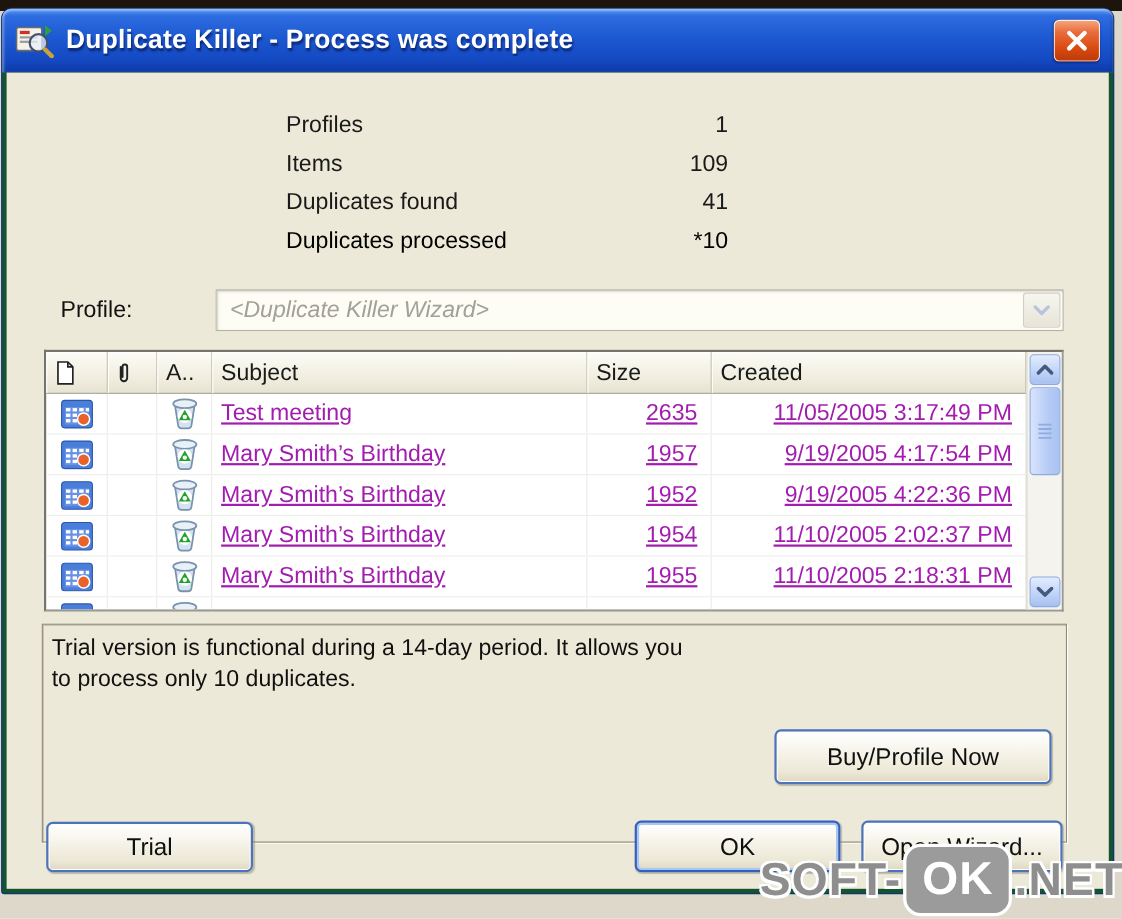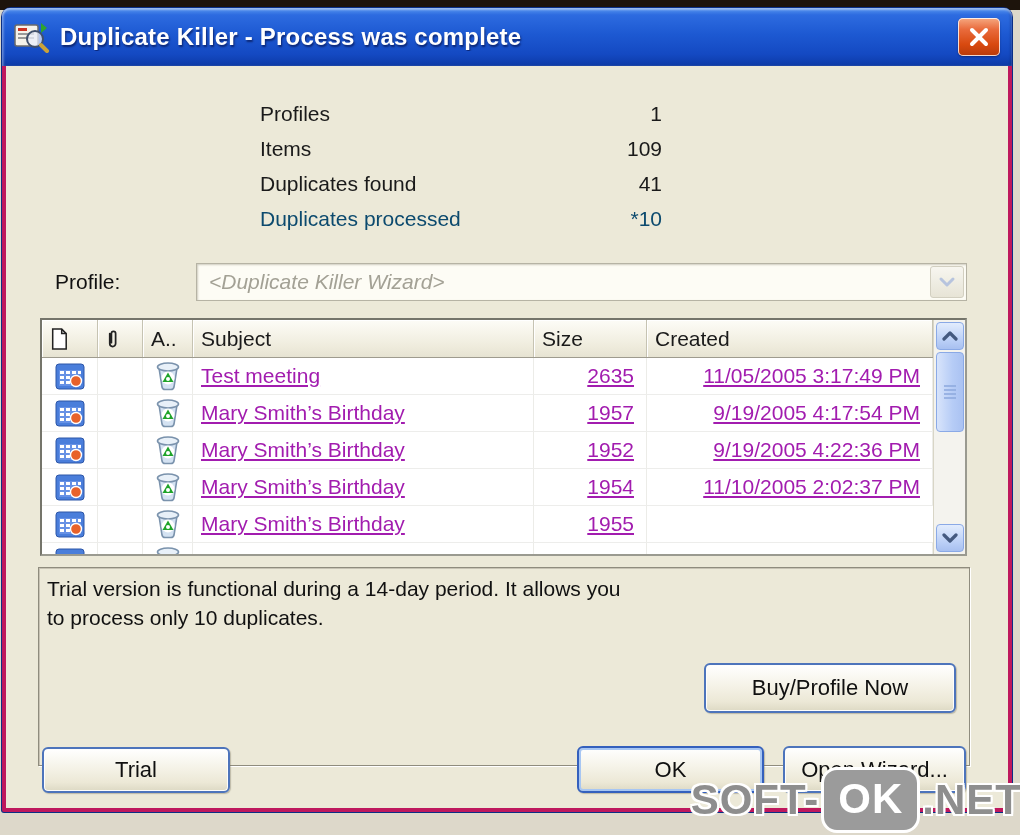--- a/index.html
+++ b/index.html
@@ -4,40 +4,40 @@
 <style>
   * { margin:0; padding:0; box-sizing:border-box; }
   html,body { width:1020px; height:835px; }
   body { font-family:"Liberation Sans", sans-serif; background:#ddd8ca; overflow:hidden; }
   #stage { position:relative; width:1020px; height:835px; }
 
   .topstrip { position:absolute; left:0; top:0; width:100%; height:10px; background:#1d140c; }
 
   
   .window { position:absolute; left:2px; top:8px; width:1010px; height:804px;
-            background:#be185d; border-radius:9px 9px 2px 2px;
+            background:#14532d; border-radius:9px 9px 2px 2px;
             box-shadow:0 0 0 1px #0a2f86; }
   .titlebar { position:absolute; left:0; top:0; right:0; height:58px;
             border-radius:8px 8px 0 0; display:flex; align-items:center; padding:0 12px;
             background:linear-gradient(180deg,#5695ef 0%,#2d6be0 12%,#1d59d2 45%,#1449c2 80%,#0c3aa6 100%);
             box-shadow:inset 0 2px 2px rgba(255,255,255,.4), inset 2px 0 2px rgba(255,255,255,.25), inset -2px 0 2px rgba(0,0,40,.2); }
   .title-icon { width:36px; height:32px; margin-right:10px; flex:none; }
   .title-text { color:#fff; font-size:24px; font-weight:bold; letter-spacing:.2px;
             text-shadow:1px 2px 2px rgba(0,0,40,.55); flex:1; white-space:nowrap; overflow:hidden; }
   .close-btn { width:42px; height:38px; flex:none; border-radius:5px; cursor:pointer;
             background:linear-gradient(180deg,#f6a981 0%,#e96b3c 30%,#d8490f 70%,#b83a0a 100%);
             box-shadow:inset 0 0 0 1px rgba(255,255,255,.8), 0 1px 2px rgba(0,0,40,.4);
             display:flex; align-items:center; justify-content:center; }
 
   .wbody { position:absolute; left:4px; top:58px; right:4px; bottom:4px; background:#ece9d8; }
 
   
   .stats { position:absolute; left:260px; top:96px; width:402px; font-size:21px; color:#1a1a1a; }
   .stats .srow { display:flex; justify-content:space-between; height:35px; line-height:35px; }
-  .stats .srow.hl { color:#0c4a6e; }
+  .stats .srow.hl { color:#000000; }
 
   
   .profile-label { position:absolute; left:55px; top:270px; font-size:21px; color:#111; }
   .combo { position:absolute; left:196px; top:263px; width:771px; height:38px;
            background:#fdfcf5; border:1px solid #b6b3a4;
            box-shadow:inset 1px 1px 2px rgba(120,115,95,.35);
            display:flex; align-items:center;font-style:italic; }
   .combo-text { flex:1; padding:0 12px; font-size:21px; color:#a3a195; white-space:nowrap; overflow:hidden; }
   .combo-arrow { width:34px; height:32px; margin:2px; flex:none; border-radius:3px;
            background:linear-gradient(180deg,#f7f6f0,#e7e4d6); border:1px solid #d2cfc0;
@@ -354,20 +354,21 @@
               <svg width="26" height="30" viewBox="0 0 26 30">
                 <path d="M4 7 L7 26 Q7.5 28.5 10 28.5 H16 Q18.5 28.5 19 26 L22 7" fill="#d4e2f2" stroke="#7a92ac" stroke-width="1.6"></path>
                 <ellipse cx="13" cy="6" rx="10.5" ry="4" fill="#e8f0f8" stroke="#7a92ac" stroke-width="1.6"></ellipse>
                 <circle cx="13" cy="17" r="6.5" fill="#ffffff"></circle>
                 <path d="M13 11.5 L18.5 21 H7.5 Z" fill="#1fa42a"></path>
                 <circle cx="13" cy="18" r="2" fill="#fff"></circle>
               </svg>
             </div>
           <div class="td">Mary Smith’s Birthday</div>
           <div class="td right">1955</div>
+          <div class="td right">11/10/2005 2:18:31 PM</div>
         </div>
 
         <div class="trow">
           <div class="td center">
               <svg width="30" height="28" viewBox="0 0 30 28">
                 <rect x="1" y="2" width="28" height="25" rx="3" fill="#4a7edb" stroke="#2c56a8"></rect>
                 <rect x="4" y="8" width="22" height="16" fill="#6691e5"></rect>
                 <circle cx="21" cy="19" r="5.5" fill="#e8622a" stroke="#fff" stroke-width="1.4"></circle>
               </svg>
             </div>

